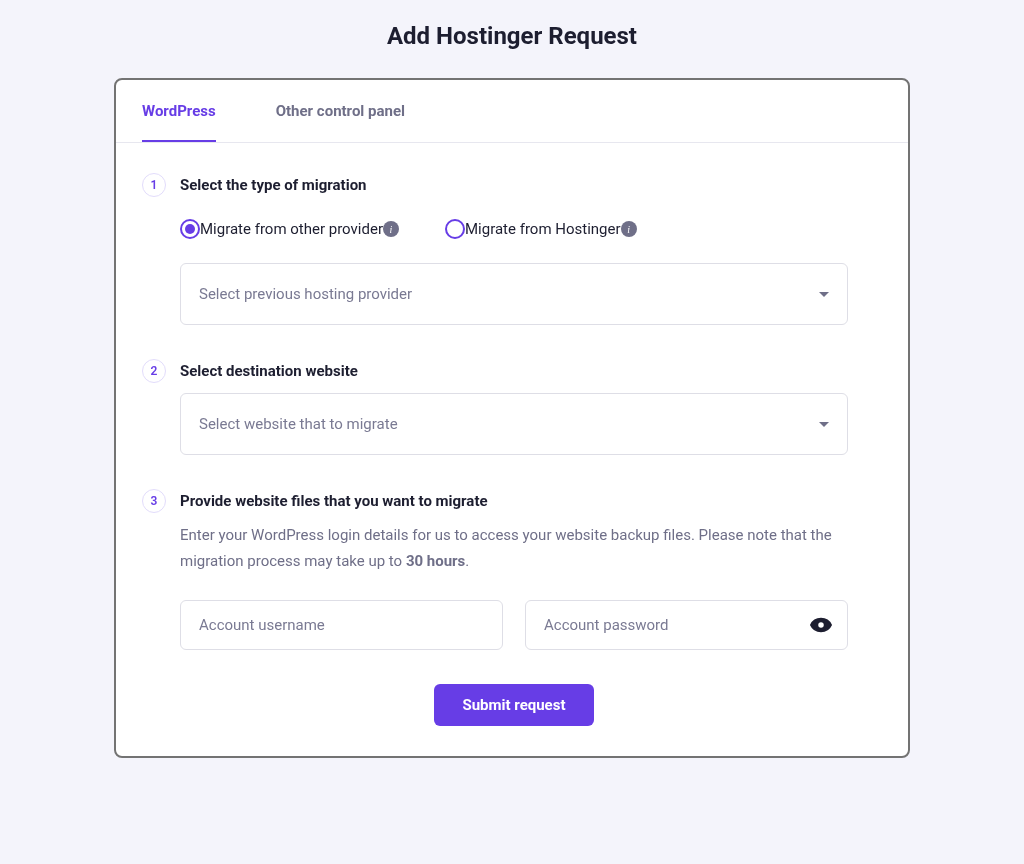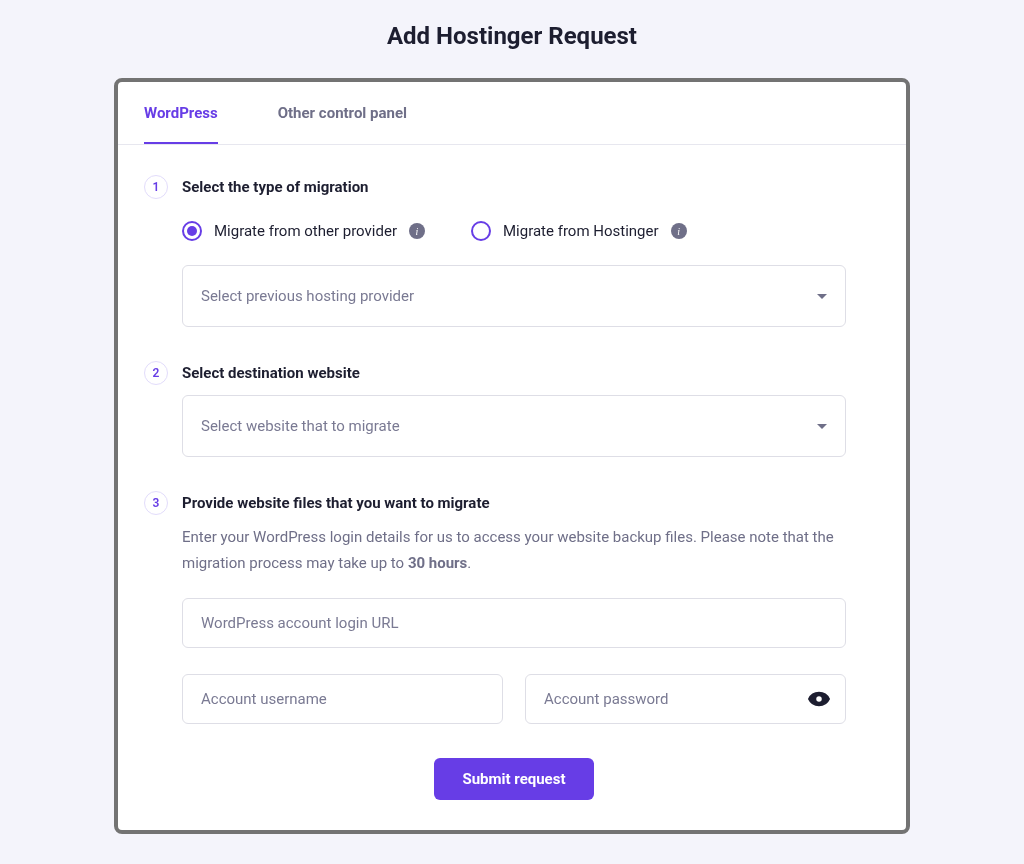--- a/index.html
+++ b/index.html
@@ -15,21 +15,21 @@
     font-size: 24px;
     font-weight: 700;
     color: #1d1e30;
     padding-top: 22px;
     padding-bottom: 28px;
   }
   .card {
     width: 796px;
     margin: 0 auto;
     background: #fff;
-    border: 4px solid #737373;
+    border: 2px solid #737373;
     border-radius: 8px;
   }
   .tabs {
     display: flex;
     border-bottom: 1px solid #e7e7ef;
     padding: 0 26px;
   }
   .tab {
     padding: 22px 30px 20px 30px;
     font-size: 15px;
@@ -79,21 +79,20 @@
   }
   .radio-row {
     display: flex;
     gap: 46px;
     margin-top: 22px;
     margin-bottom: 24px;
   }
   .radio-opt {
     display: flex;
     align-items: center;
-    gap: 12px;
     cursor: pointer;
   }
   .radio-outer {
     width: 20px;
     height: 20px;
     border: 2px solid #673de6;
     border-radius: 50%;
     display: flex;
     align-items: center;
     justify-content: center;
@@ -260,21 +259,20 @@
 
     <div class="step">
       <div class="step-header">
         <div class="step-num">3</div>
         <div class="step-title">Provide website files that you want to migrate</div>
       </div>
       <div class="step-body">
         <p class="desc">
           <span>Enter your WordPress login details for us to access your website backup files. Please note that the migration process may take up to </span><span class="bold">30 hours</span><span>.</span>
         </p>
-        <input class="input" type="text" placeholder="WordPress account login URL" style="">
         <div class="row-2">
           <div class="field-wrap">
             <input class="input" type="text" placeholder="Account username" style="">
           </div>
           <div class="field-wrap">
             <input class="input" type="password" placeholder="Account password" style="">
             <span class="eye">
               <svg width="22" height="22" viewBox="0 0 24 24" fill="none">
                 <path d="M12 5C7 5 2.73 8.11 1 12c1.73 3.89 6 7 11 7s9.27-3.11 11-7c-1.73-3.89-6-7-11-7z" stroke="#1d1e30" stroke-width="2" fill="#1d1e30"></path>
                 <circle cx="12" cy="12" r="3" fill="#fff"></circle>

